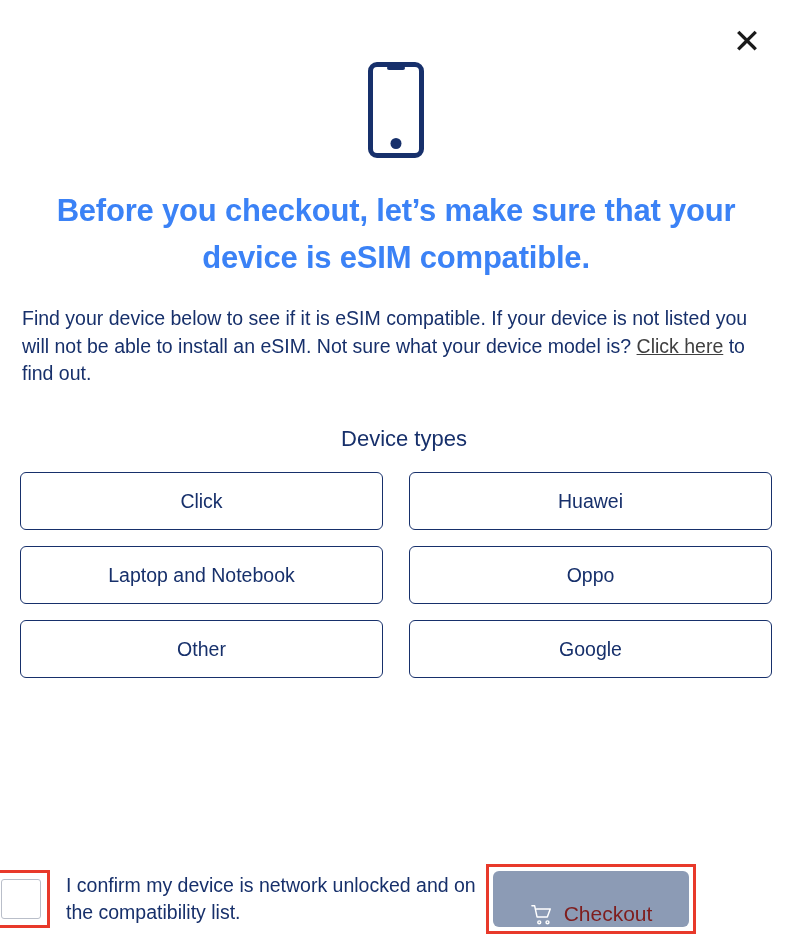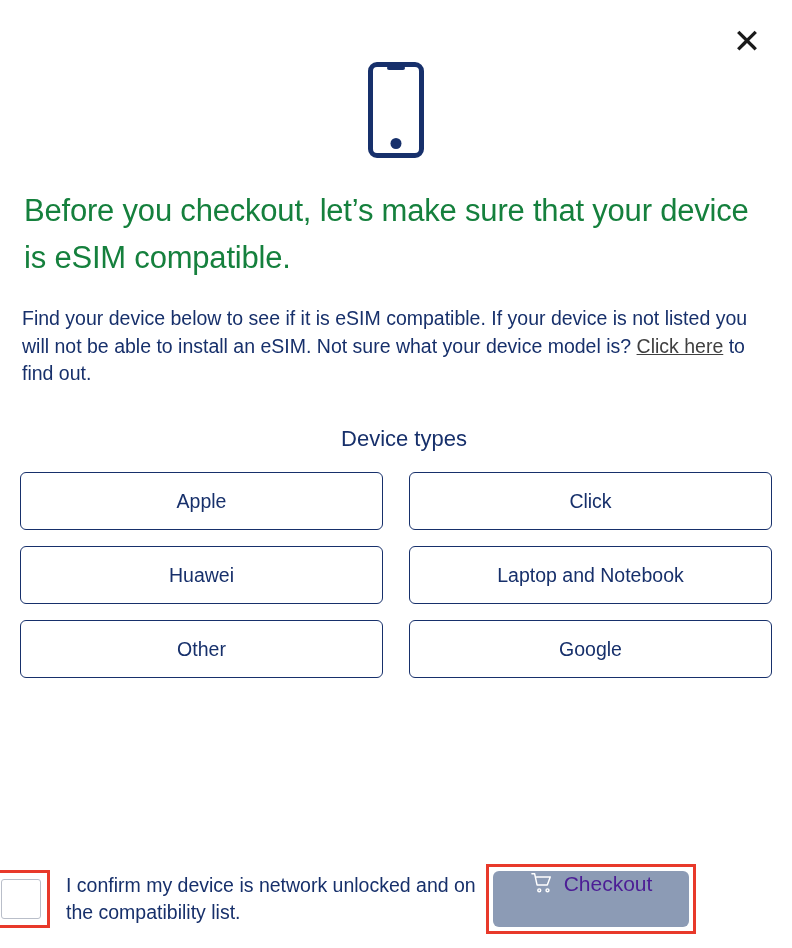--- a/index.html
+++ b/index.html
@@ -72,23 +72,23 @@
     bottom: 4px;
     width: 11px;
     height: 11px;
     border-radius: 50%;
     background: #17306b;
   }
   h1.title {
     margin: 30px 24px 0 24px;
     font-size: 31px;
     line-height: 1.5;
-    font-weight: 400;
-    text-align: left;
-    color: #15803d;
+    font-weight: 700;
+    text-align: center;
+    color: #3b82f6;
     letter-spacing: -0.2px;
   }
   .description {
     margin: 24px 22px 0 22px;
     font-size: 19.5px;
     line-height: 1.42;
     text-align: left;
     color: #17306b;
     font-weight: 400;
   }
@@ -163,25 +163,25 @@
     border: 3px solid #e8392a;
     padding: 4px;
     margin-right: -6px;
   }
   .checkout-btn {
     width: 196px;
     height: 56px;
     background: #8c9bb5;
     border: none;
     border-radius: 6px;
-    color: #4c1d95;
+    color: #7f1d1d;
     font-size: 21px;
     font-family: "Liberation Sans", sans-serif;
     display: flex;
-    align-items: flex-start;
+    align-items: flex-end;
     justify-content: center;
     gap: 10px;
     cursor: pointer;
   }
   .cart-icon {
     display: inline-block;
     width: 24px;
     height: 22px;
   }
 </style>
@@ -196,24 +196,24 @@
     <div class="phone-icon"></div>
   </div>
 
   <h1 class="title">Before you checkout, let’s make sure that your device is eSIM compatible.</h1>
 
   <p class="description"><span>Find your device below to see if it is eSIM compatible. If your device is not listed you will not be able to install an eSIM. Not sure what your device model is? </span><a href="#">Click here</a><span> to find out.</span></p>
 
   <h2 class="device-types">Device types</h2>
 
   <div class="grid">
-    <button class="device-btn">Apple</button>
     <button class="device-btn">Click</button>
     <button class="device-btn">Huawei</button>
     <button class="device-btn">Laptop and Notebook</button>
+    <button class="device-btn">Oppo</button>
     <button class="device-btn">Other</button>
     <button class="device-btn">Google</button>
   </div>
 
   <div class="footer">
     <span class="checkbox-highlight">
       <span class="checkbox"></span>
     </span>
     <span class="confirm-text">I confirm my device is network unlocked and on the compatibility list.</span>
     <span class="checkout-highlight">

